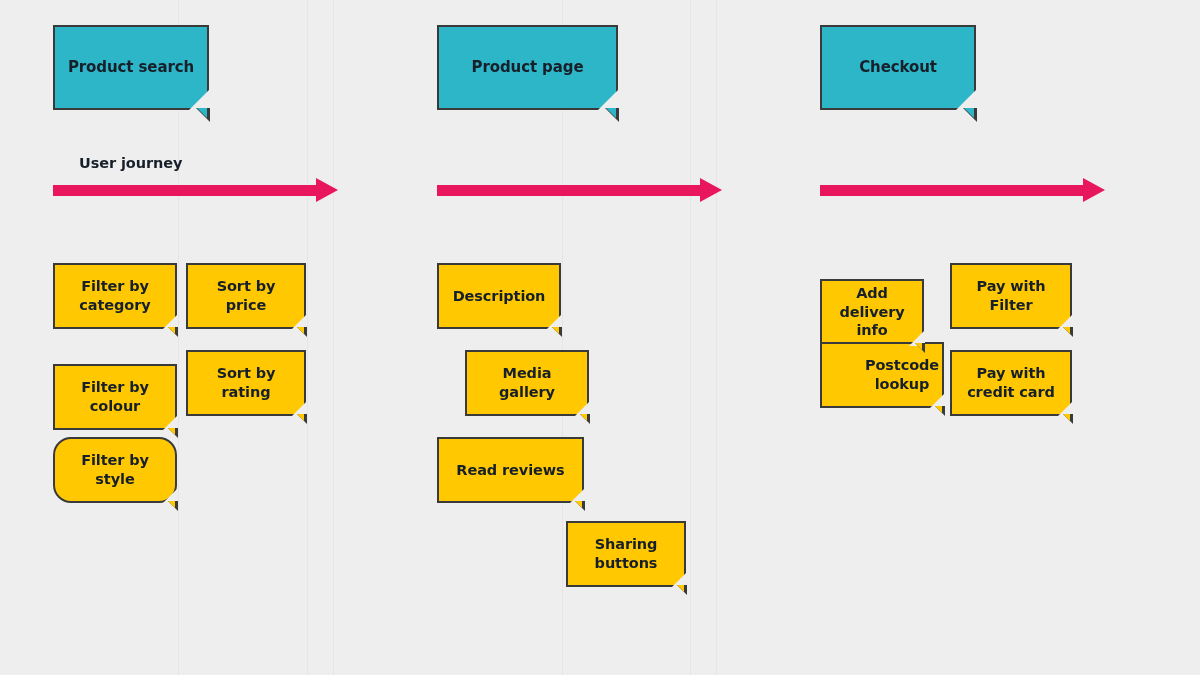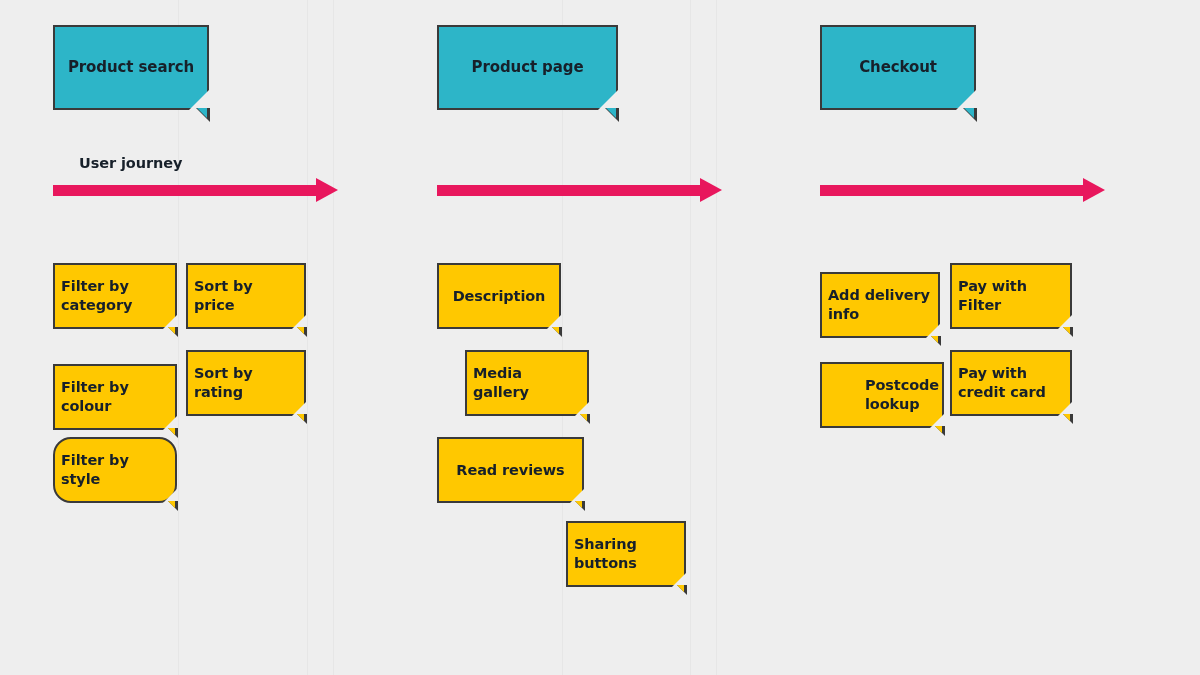--- a/index.html
+++ b/index.html
@@ -29,20 +29,21 @@
   }
 
   
   .note {
     position: absolute;
     box-sizing: border-box;
     border: 2.5px solid #3a3a3a;
     display: flex;
     align-items: center;
     justify-content: center;
+    text-align: center;
     color: #17202a;
     font-weight: bold;
     line-height: 1.28;
     letter-spacing: -0.1px;
   }
   .note .note-label {
     display: block;
     padding: 0 6px;
     position: relative;
     z-index: 2;
@@ -257,35 +258,35 @@
     <span class="fold-notch"></span>
     <span class="fold-tab"></span>
     <span class="fold-tab2"></span>
   </div>
 
   <div class="journey-arrow" style="left:820px; top:178px; width:285px;">
     <span class="shaft" style="width:263px;"></span>
     <span class="head" style="left:263px;"></span>
   </div>
 
-  <div class="note task" style="left:820px; top:272px; width:120px; height:66px;">
+  <div class="note task" style="left:820px; top:279px; width:104px; height:66px;">
     <span class="note-label">Add delivery info</span>
     <span class="fold-notch"></span>
     <span class="fold-tab"></span>
     <span class="fold-tab2"></span>
   </div>
 
   <div class="note task" style="left:950px; top:263px; width:122px; height:66px;">
     <span class="note-label">Pay with Filter</span>
     <span class="fold-notch"></span>
     <span class="fold-tab"></span>
     <span class="fold-tab2"></span>
   </div>
 
-  <div class="note task" style="left:820px; top:362px; width:124px; height:66px;padding-left:40px;">
+  <div class="note task" style="left:820px; top:342px; width:124px; height:66px;padding-left:40px;">
     <span class="note-label">Postcode lookup</span>
     <span class="fold-notch"></span>
     <span class="fold-tab"></span>
     <span class="fold-tab2"></span>
   </div>
 
   <div class="note task" style="left:950px; top:350px; width:122px; height:66px;">
     <span class="note-label">Pay with credit card</span>
     <span class="fold-notch"></span>
     <span class="fold-tab"></span>

